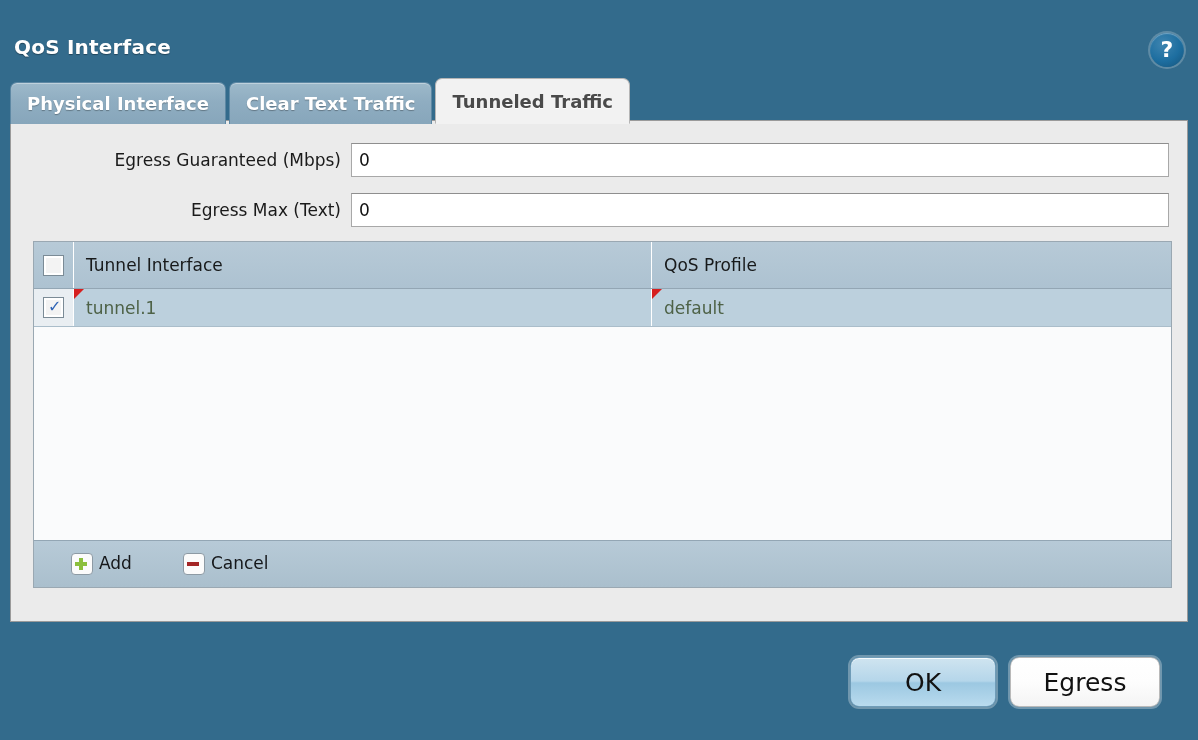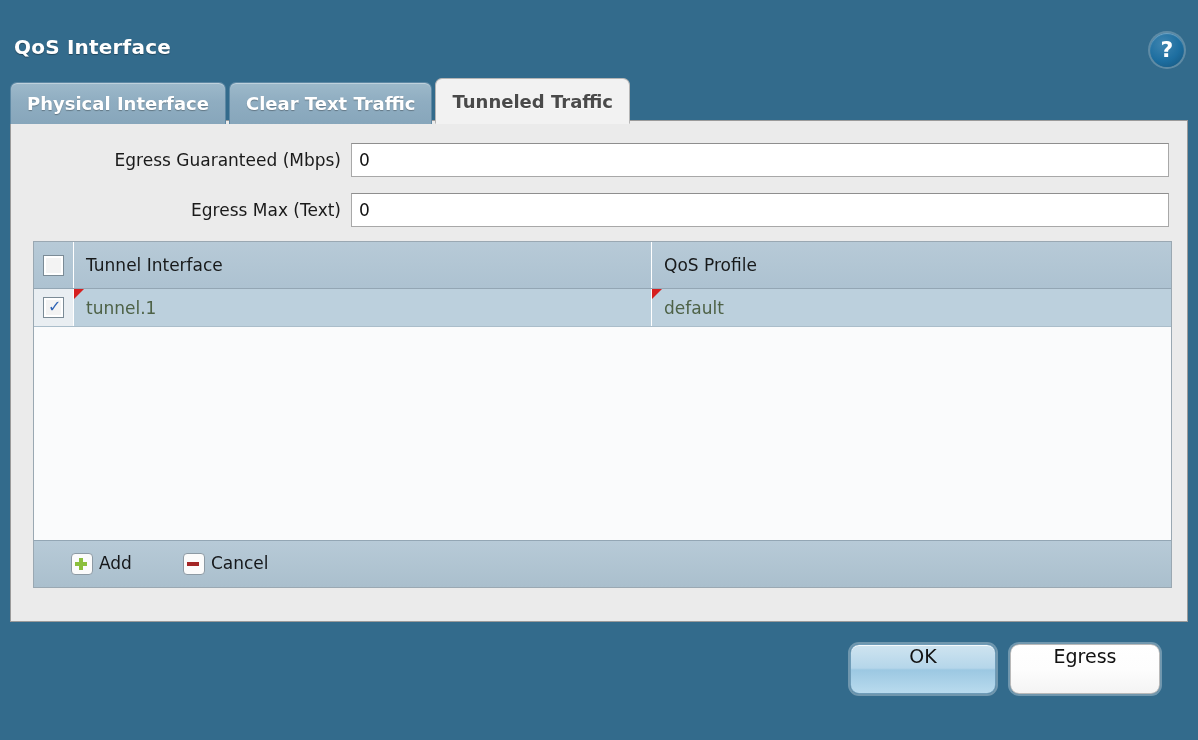--- a/index.html
+++ b/index.html
@@ -303,26 +303,27 @@
   
   .footer {
     position: absolute;
     left: 0;
     top: 622px;
     width: 1198px;
     height: 118px;
   }
   .btn {
     position: absolute;
-    top: 22px;
+    top: 35px;
     height: 50px;
     box-sizing: border-box;
     border-radius: 9px;
-    font-size: 19px;
-    display: flex;
+    font-size: 25px;
+    display: flex;
+    align-items: center;
     justify-content: center;
     cursor: pointer;
     color: #121212;
   }
   .btn-ok {
     left: 850px;
     width: 146px;
     background: linear-gradient(to bottom, #cfe4f0 0%, #b5d6ea 48%, #9cc8e2 52%, #b9dbee 100%);
     border: 1px solid #6f9cb8;
     box-shadow: 0 0 0 2px rgba(255,255,255,0.30), inset 0 1px 0 rgba(255,255,255,0.8);

